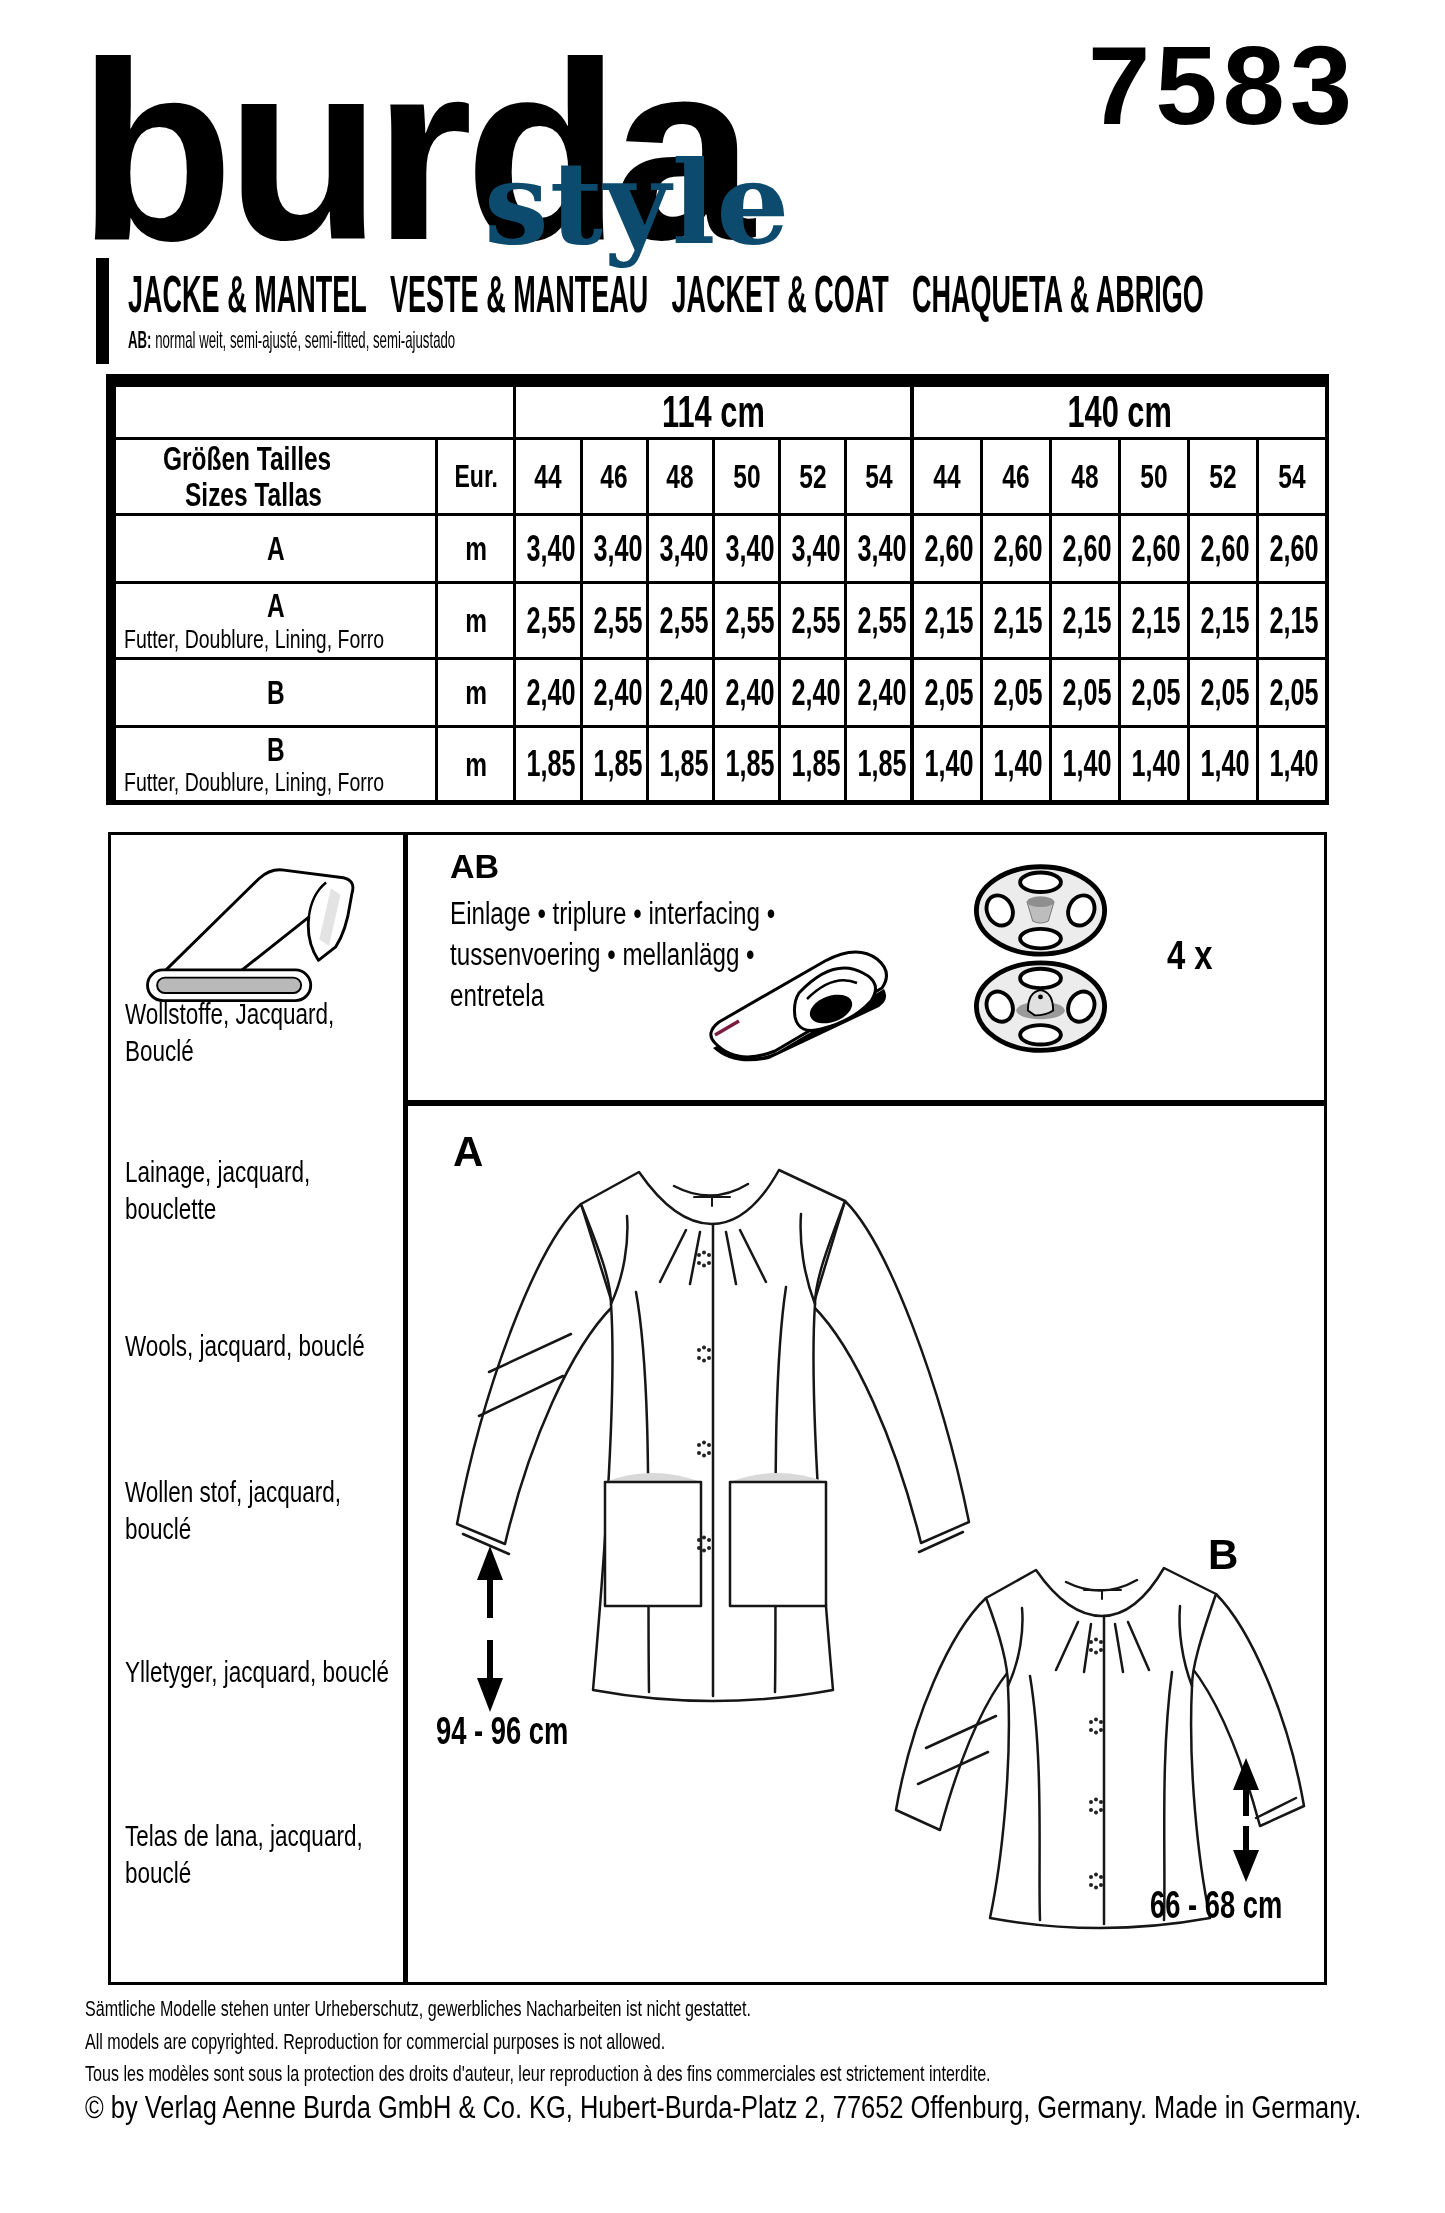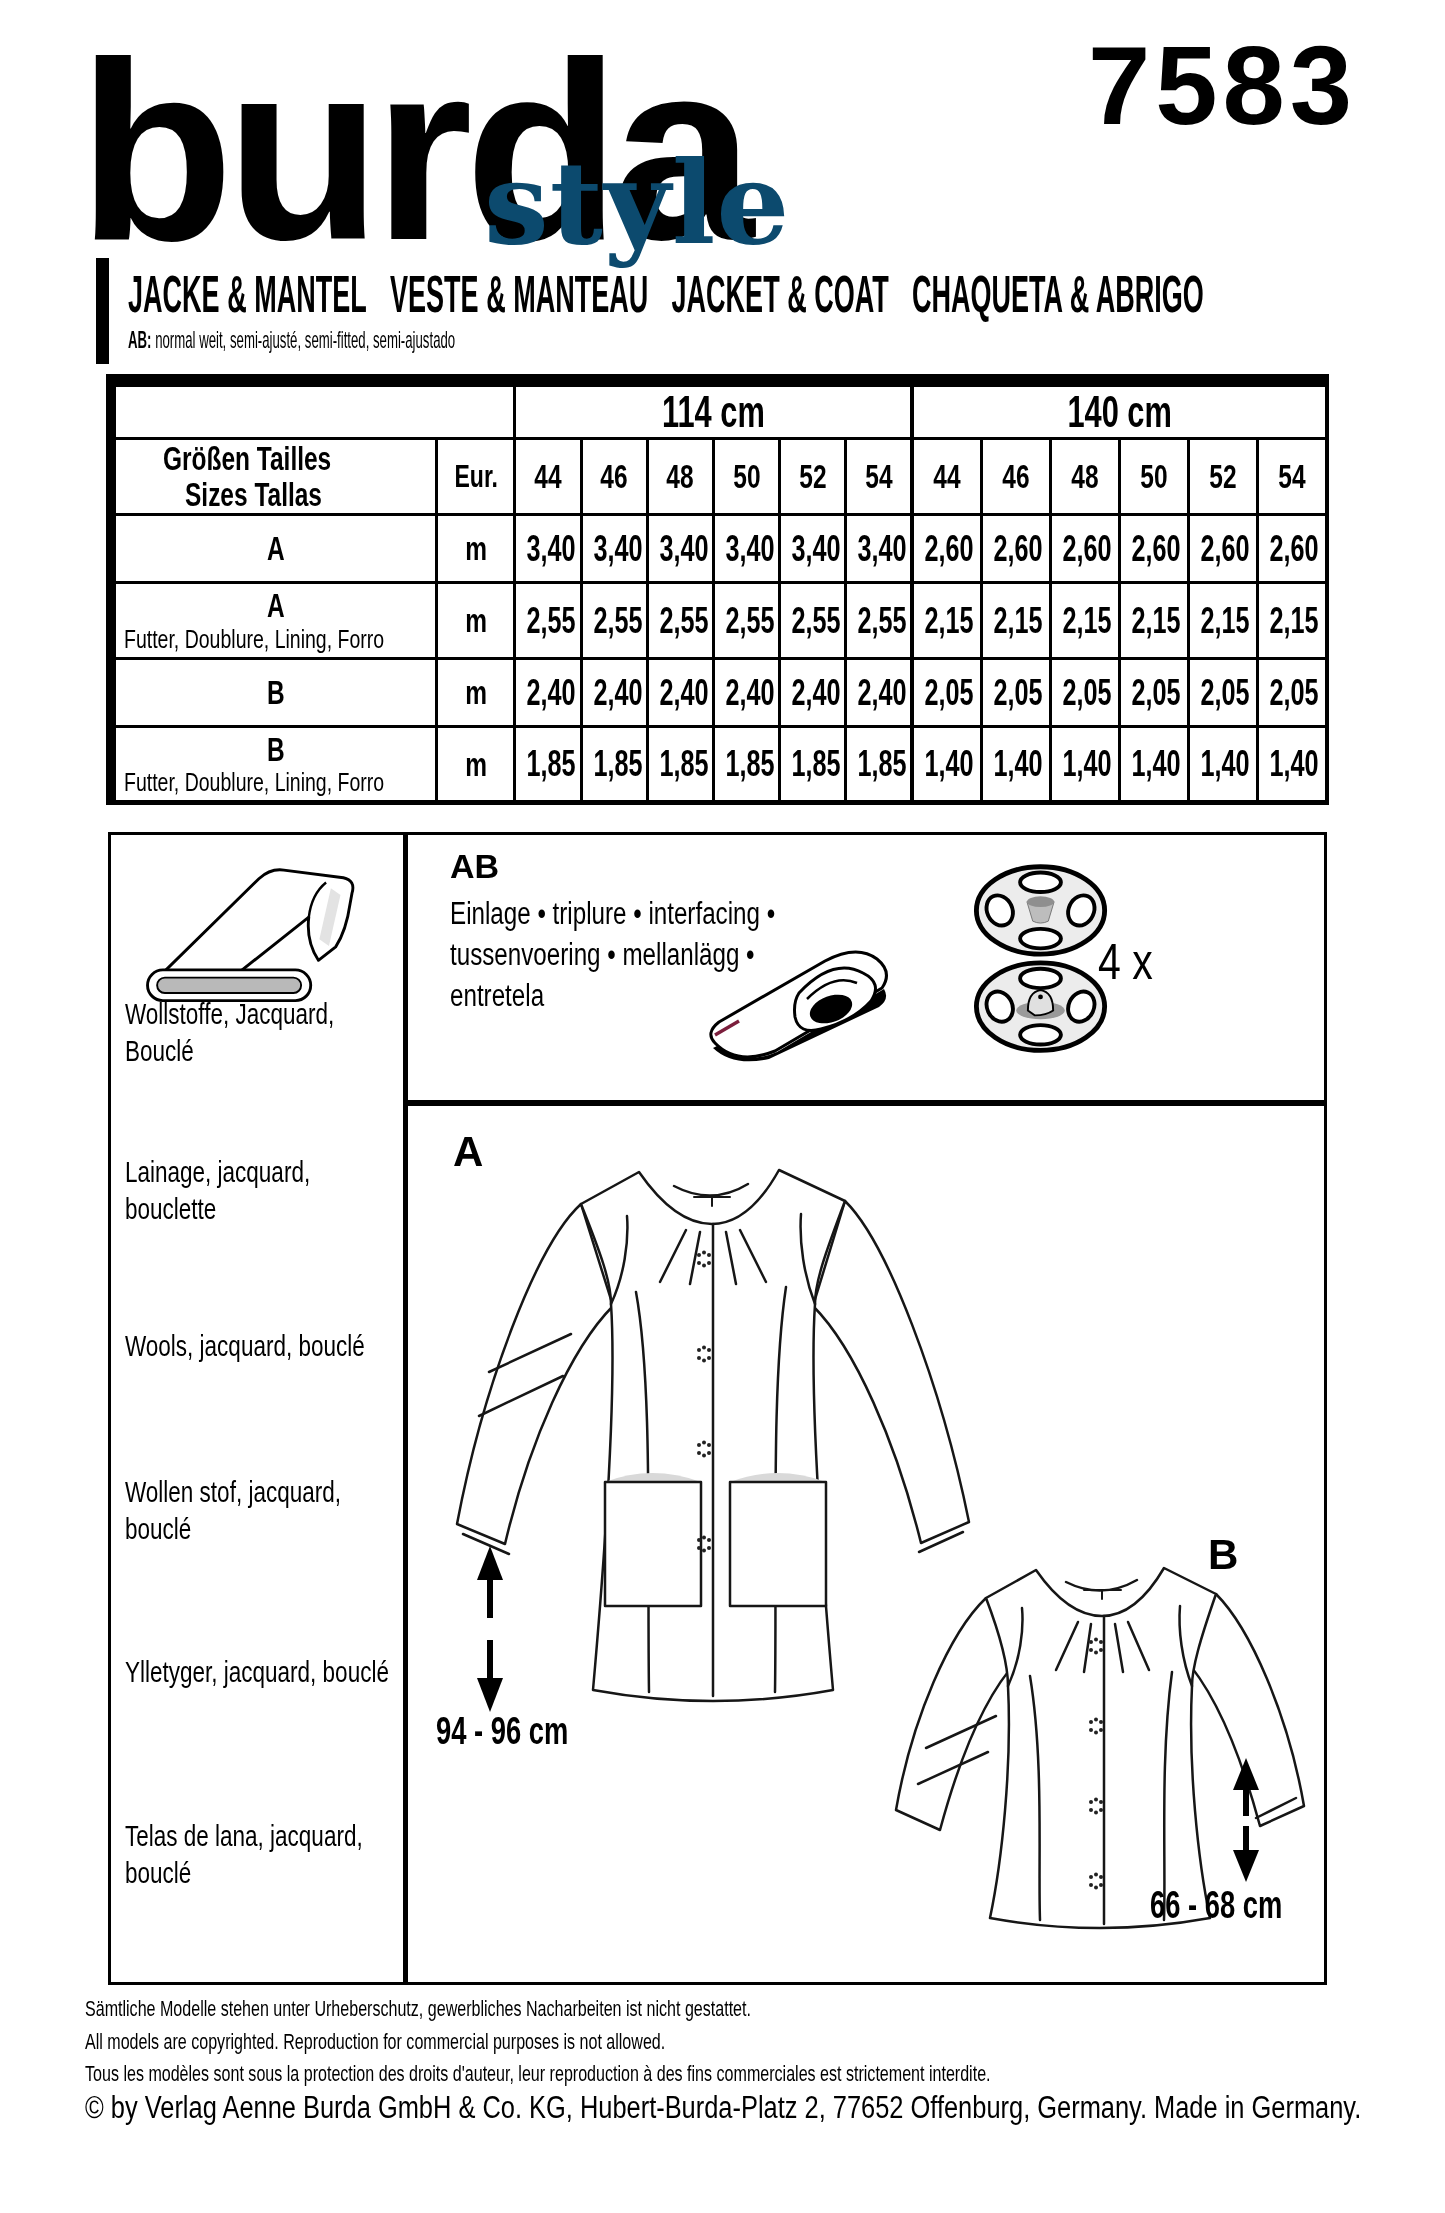--- a/index.html
+++ b/index.html
@@ -43,21 +43,21 @@
   
   .box{position:absolute;border:3px solid #000;background:#fff;box-sizing:border-box;}
   #materials-panel{left:108px;top:832px;width:298px;height:1153px;}
   #notions-panel{left:405px;top:832px;width:922px;height:274px;}
   #views-panel{left:405px;top:1100px;width:922px;height:885px;border-top:6px solid #000;}
   .fab-item{position:absolute;left:14px;width:368px;font-size:30px;line-height:37px;
             transform:scaleX(0.75);transform-origin:0 0;}
   .ab-label{position:absolute;left:42px;top:12px;font-size:34px;font-weight:bold;}
   .ab-line{position:absolute;left:42px;font-size:31px;line-height:41px;white-space:nowrap;
            transform:scaleX(0.78);transform-origin:0 0;}
-  .qty{position:absolute;left:684px;top:98px;font-size:50px;font-weight:normal;}
+  .qty{position:absolute;left:754px;top:98px;font-size:40px;font-weight:bold;}
   .view-label{position:absolute;font-size:42px;font-weight:bold;}
   .len-label{position:absolute;font-size:38px;font-weight:bold;white-space:nowrap;
              transform:scaleX(0.72);transform-origin:0 0;}
   
   .foot{position:absolute;left:85px;white-space:nowrap;transform-origin:0 0;}
   .foot-sm{font-size:22px;transform:scaleX(0.73);}
   .foot-lg{font-size:31px;transform:scaleX(0.82);}
   svg{display:block;}
 </style>
 </head>

